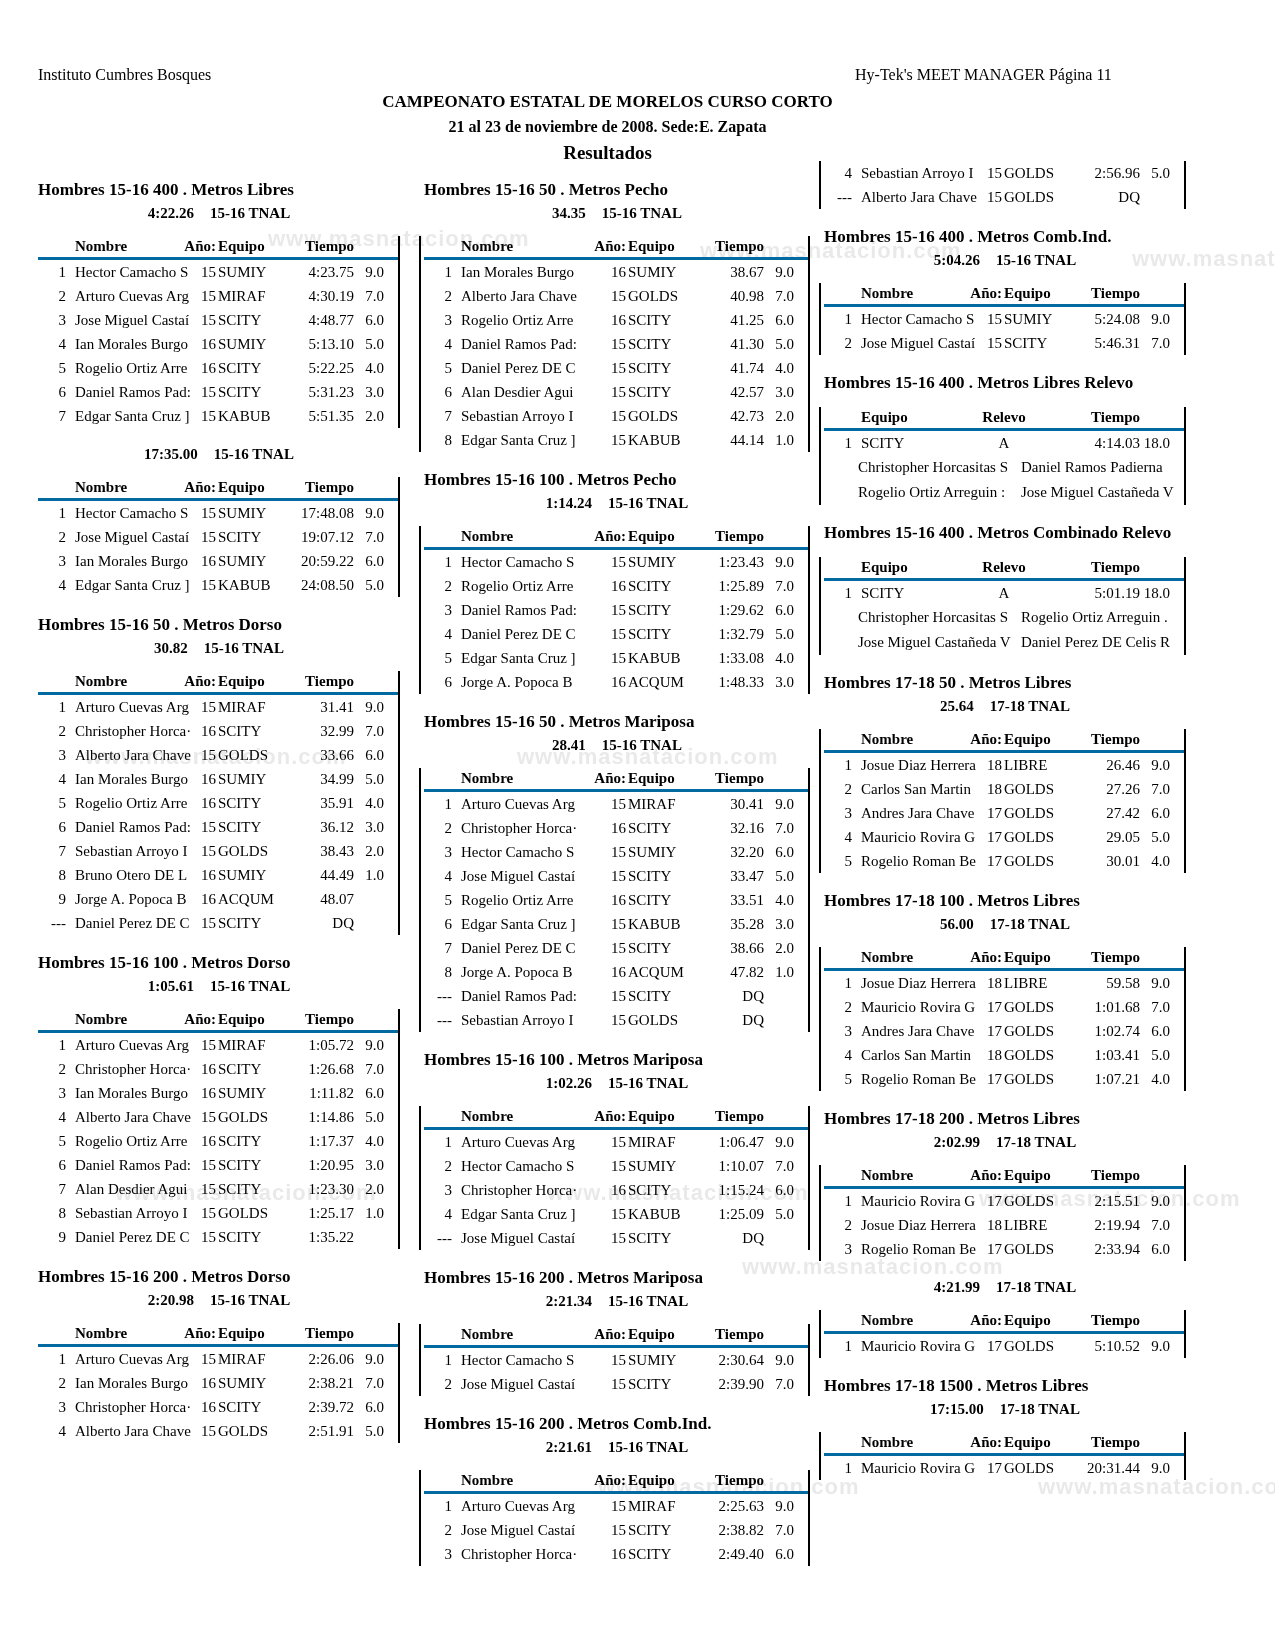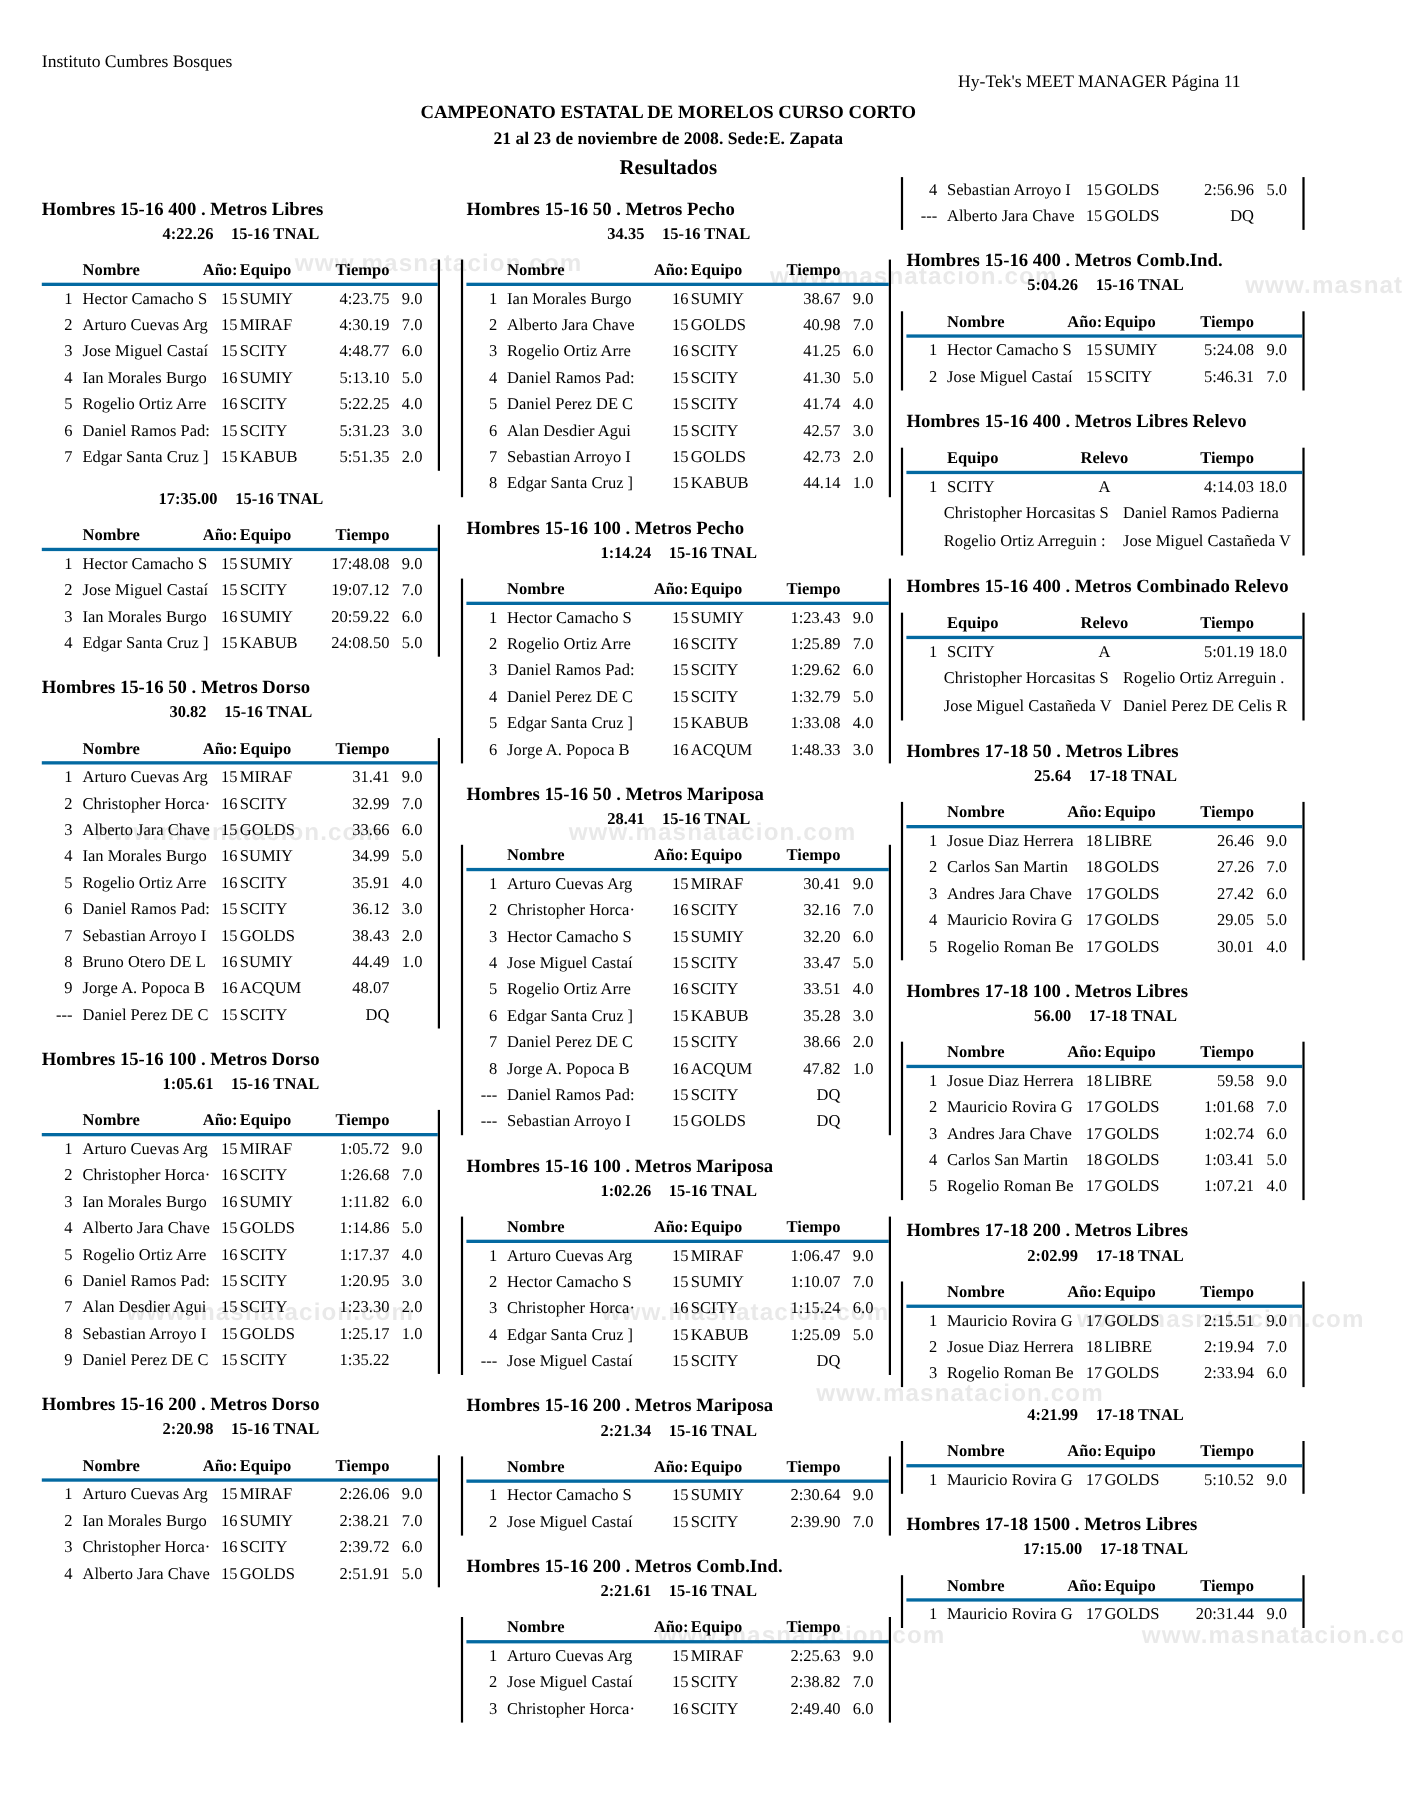--- a/index.html
+++ b/index.html
@@ -1,22 +1,22 @@
 <!DOCTYPE html>
 <html><head>
 <meta charset="utf-8">
 <style>
   html,body{margin:0;padding:0;background:#ffffff;}
   body{width:1275px;height:1650px;position:relative;overflow:hidden;
        font-family:"Liberation Serif",serif;color:#000;}
   .page{position:absolute;inset:0;}
 
   
-  .inst{position:absolute;left:38px;top:48px;font-size:16px;}
-  .mgr{position:absolute;left:855px;top:66px;font-size:16px;margin-left:16px;}
+  .inst{position:absolute;left:38px;top:66px;font-size:16px;}
+  .mgr{position:absolute;left:855px;top:66px;font-size:16px;}
   .mtitle{position:absolute;left:0;top:92px;width:1215px;text-align:center;
           font-weight:bold;font-size:17px;}
   .msub{position:absolute;left:0;top:118px;width:1215px;text-align:center;
         font-weight:bold;font-size:16px;}
   .rhead{position:absolute;left:0;top:142px;width:1215px;text-align:center;
          font-weight:bold;font-size:19px;}
 
   
   .wm{position:absolute;font-family:"Liberation Sans",sans-serif;font-size:22px;
       font-weight:bold;color:rgba(110,110,110,0.15);letter-spacing:1px;

